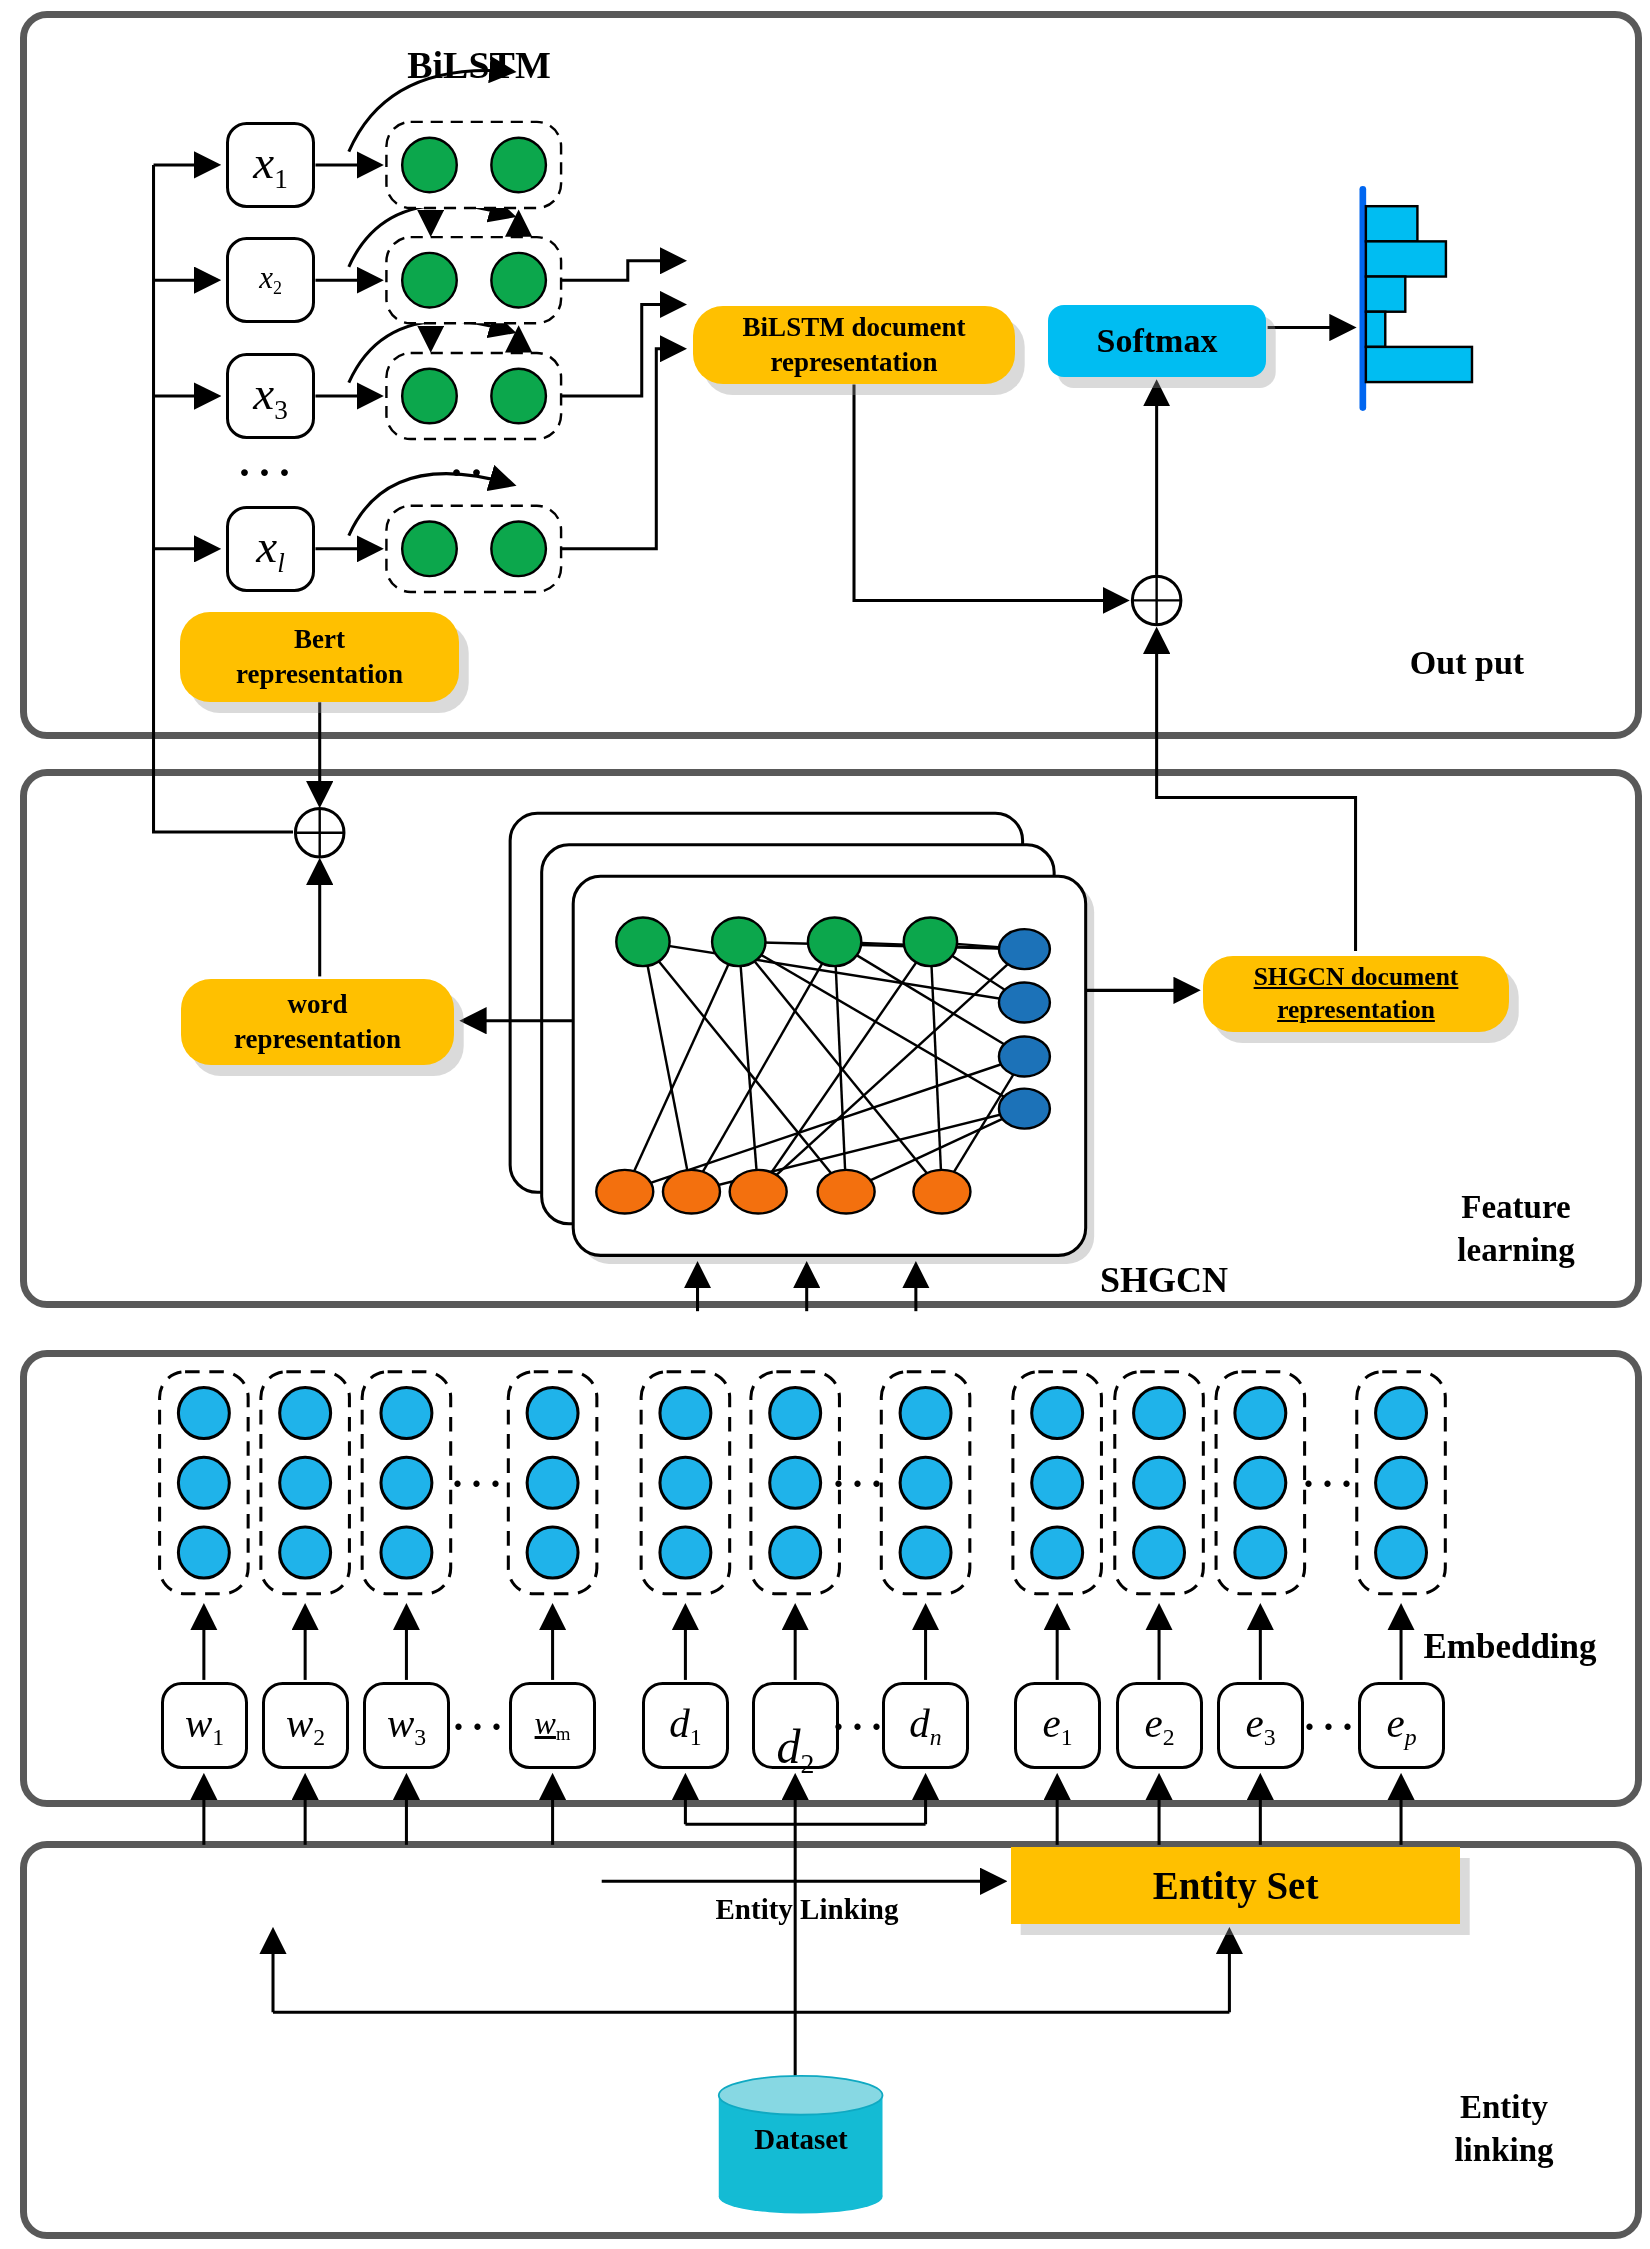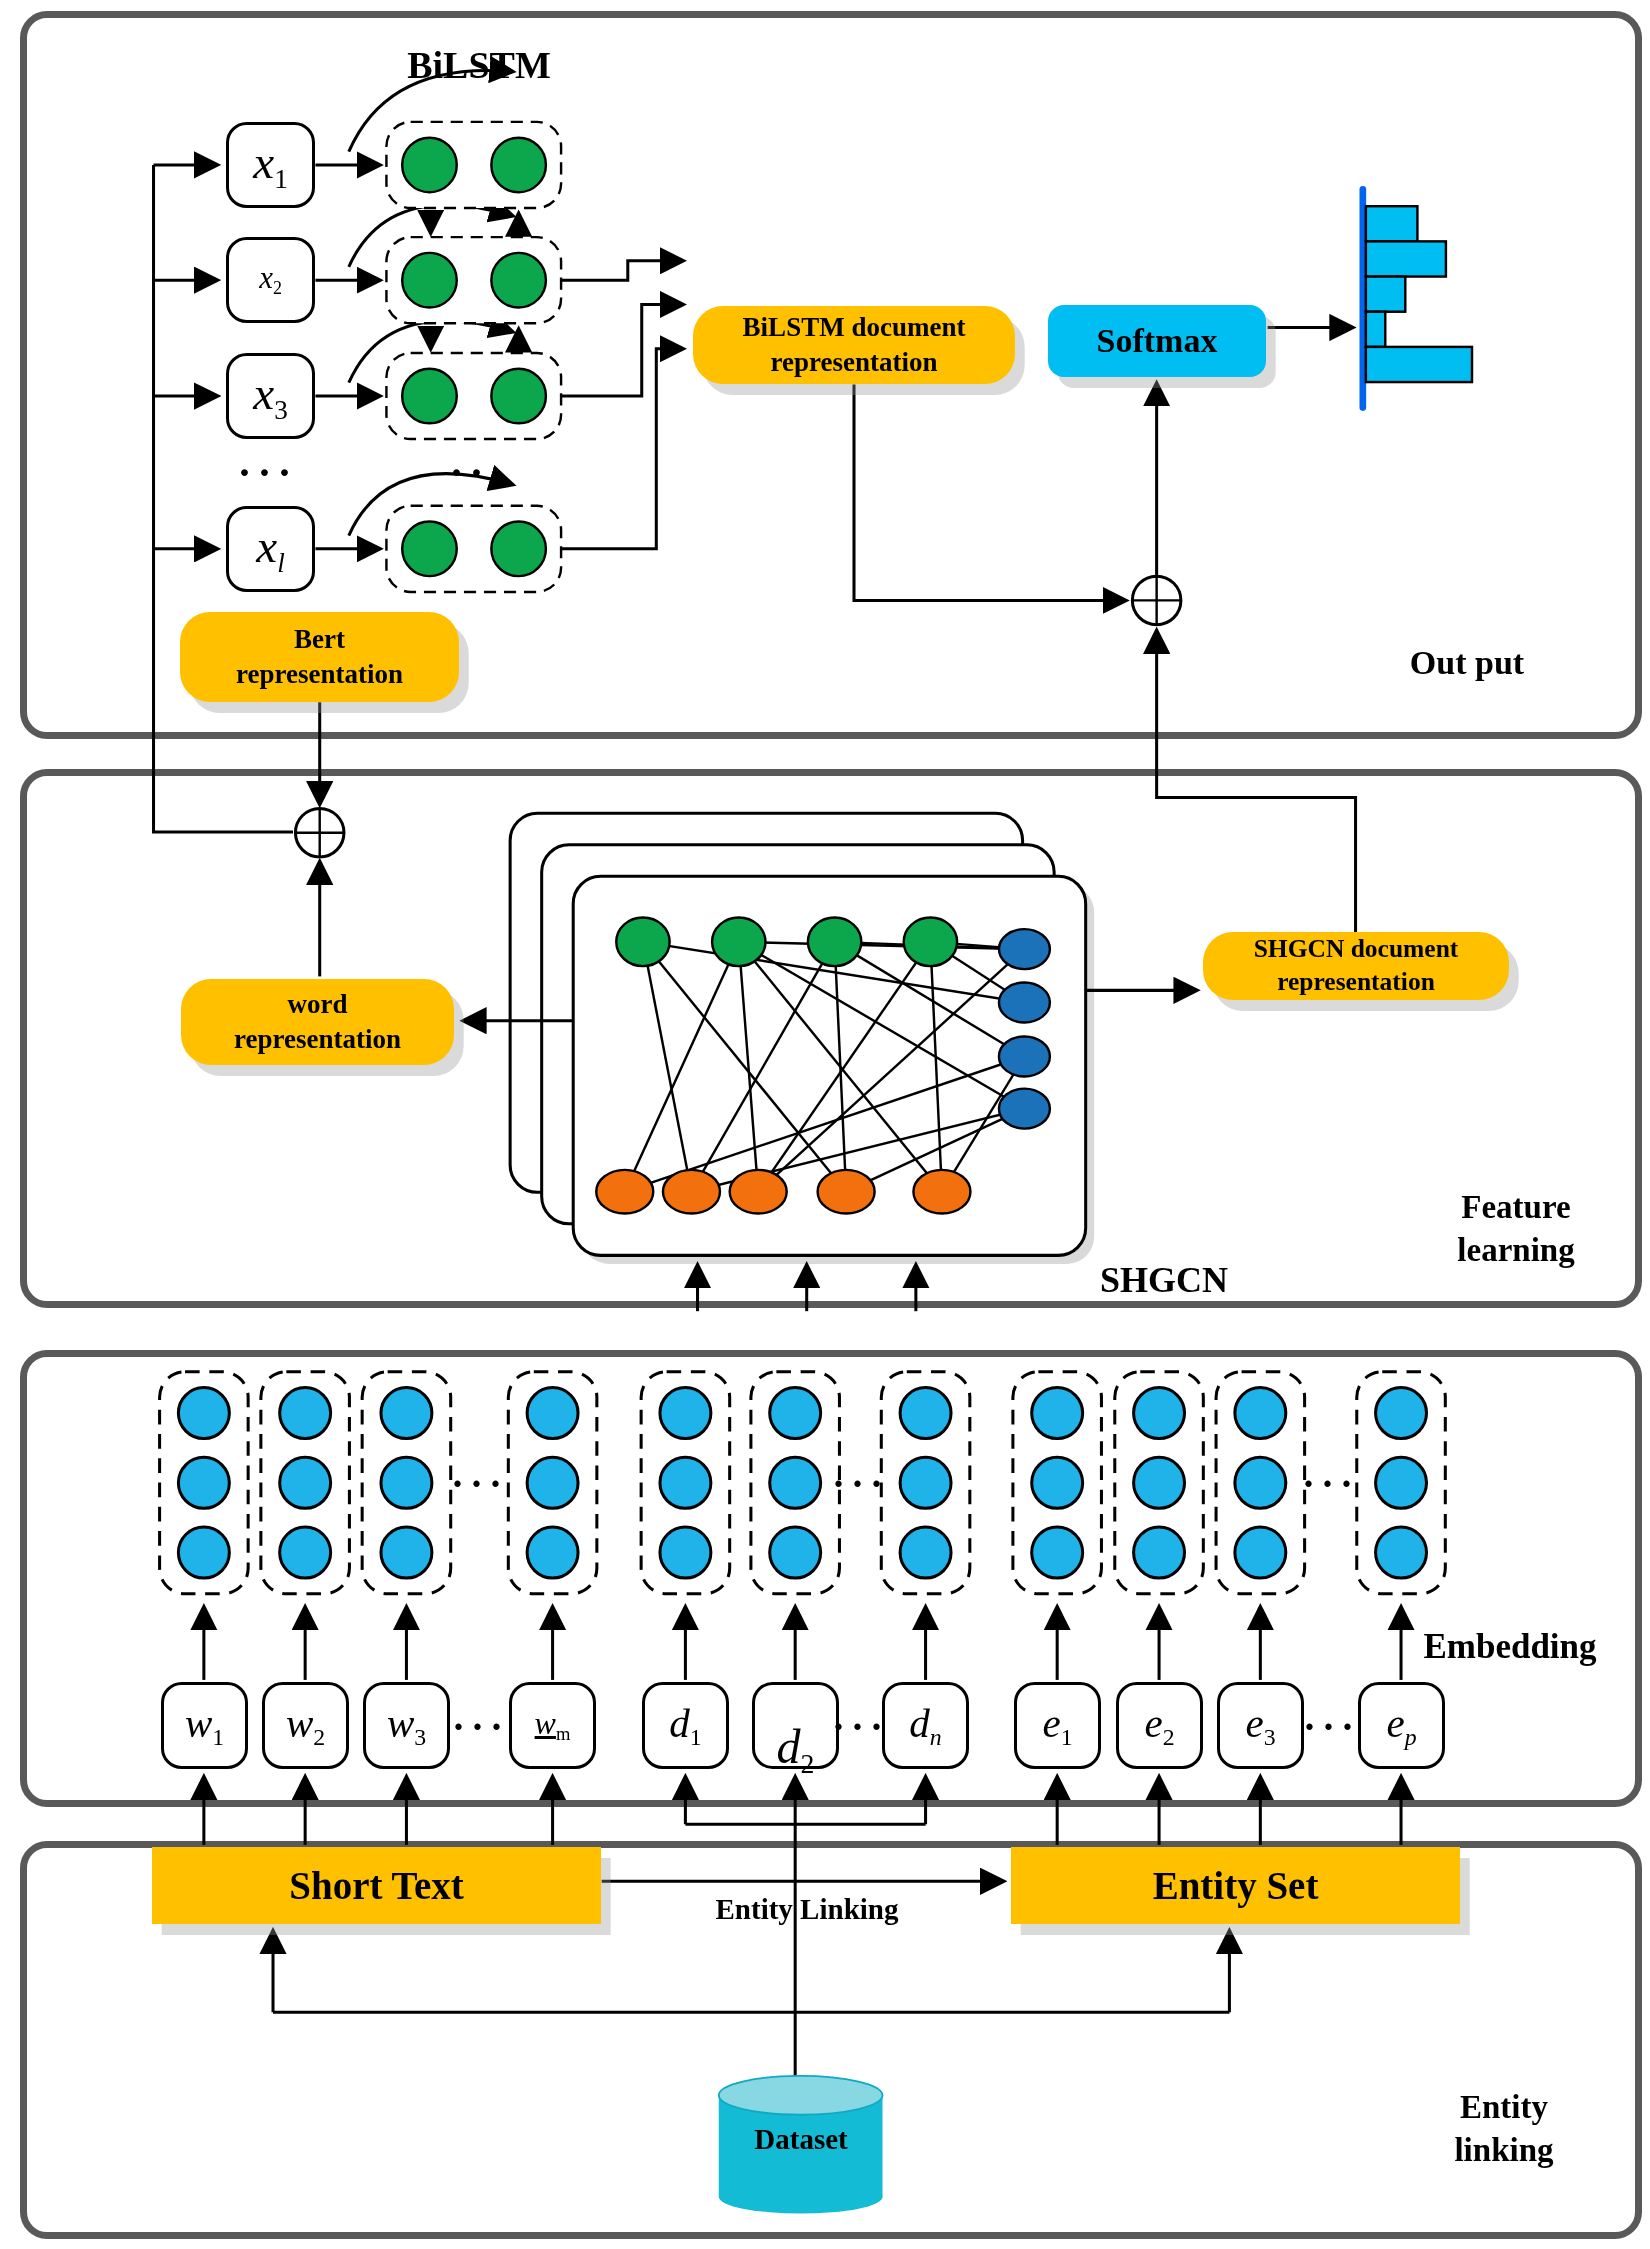--- a/index.html
+++ b/index.html
@@ -308,21 +308,21 @@
       <l>representation</l>
   </div>
 
   <div class="lbl" style="left:1358px;top:642px;width:218px;height:42px;font-size:34px;">Out put</div>
 
   <div class="box orange two" style="left:181px;top:979px;width:273px;height:86px;font-size:27px;">
     <l>word</l>
       <l>representation</l>
   </div>
 
-  <div class="box orange two" style="left:1203px;top:932px;width:306px;height:68px;font-size:25.5px;">
+  <div class="box orange two" style="left:1203px;top:956px;width:306px;height:76px;font-size:25.5px;text-decoration:underline;">
     <l>SHGCN document</l>
       <l>representation</l>
   </div>
 
   <div class="lbl" style="left:1055px;top:1257px;width:218px;height:46px;font-size:36px;">SHGCN</div>
 
   <div class="lbl two" style="left:1407px;top:1180px;width:218px;height:97px;font-size:33px;flex-direction:column;line-height:1.3;">
     <l>Feature</l>
       <l>learning</l>
   </div>
@@ -365,23 +365,20 @@
     <div style="font-size:41px;"><span class="math">e</span><span class="msub">2</span></div>
   </div>
   <div class="box white-node" style="left:1217px;top:1682px;width:87px;height:87px;">
     <div style="font-size:41px;"><span class="math">e</span><span class="msub">3</span></div>
   </div>
   <div class="dots" style="left:1295px;top:1705px;width:73px;height:42px;font-size:39px;">···</div>
   <div class="box white-node" style="left:1358px;top:1682px;width:87px;height:87px;">
     <div style="font-size:41px;"><span class="math">e</span><span class="msub it">p</span></div>
   </div>
 
-  <div class="box orange sq" style="left:152px;top:1847px;width:449px;height:77px;font-size:39px;">
-    <l>Short Text</l>
-  </div>
 
   <div class="lbl" style="left:619px;top:1890px;width:376px;height:38px;font-size:29px;">Entity Linking</div>
 
   <div class="box orange sq" style="left:1011px;top:1847px;width:449px;height:77px;font-size:39px;">
     <l>Entity Set</l>
   </div>
 
   <div class="lbl" style="left:719px;top:2118px;width:164px;height:42px;font-size:29px;text-align:right;">Dataset</div>
 
   <div class="lbl two" style="left:1389px;top:2077px;width:230px;height:103px;font-size:33px;flex-direction:column;line-height:1.3;">

